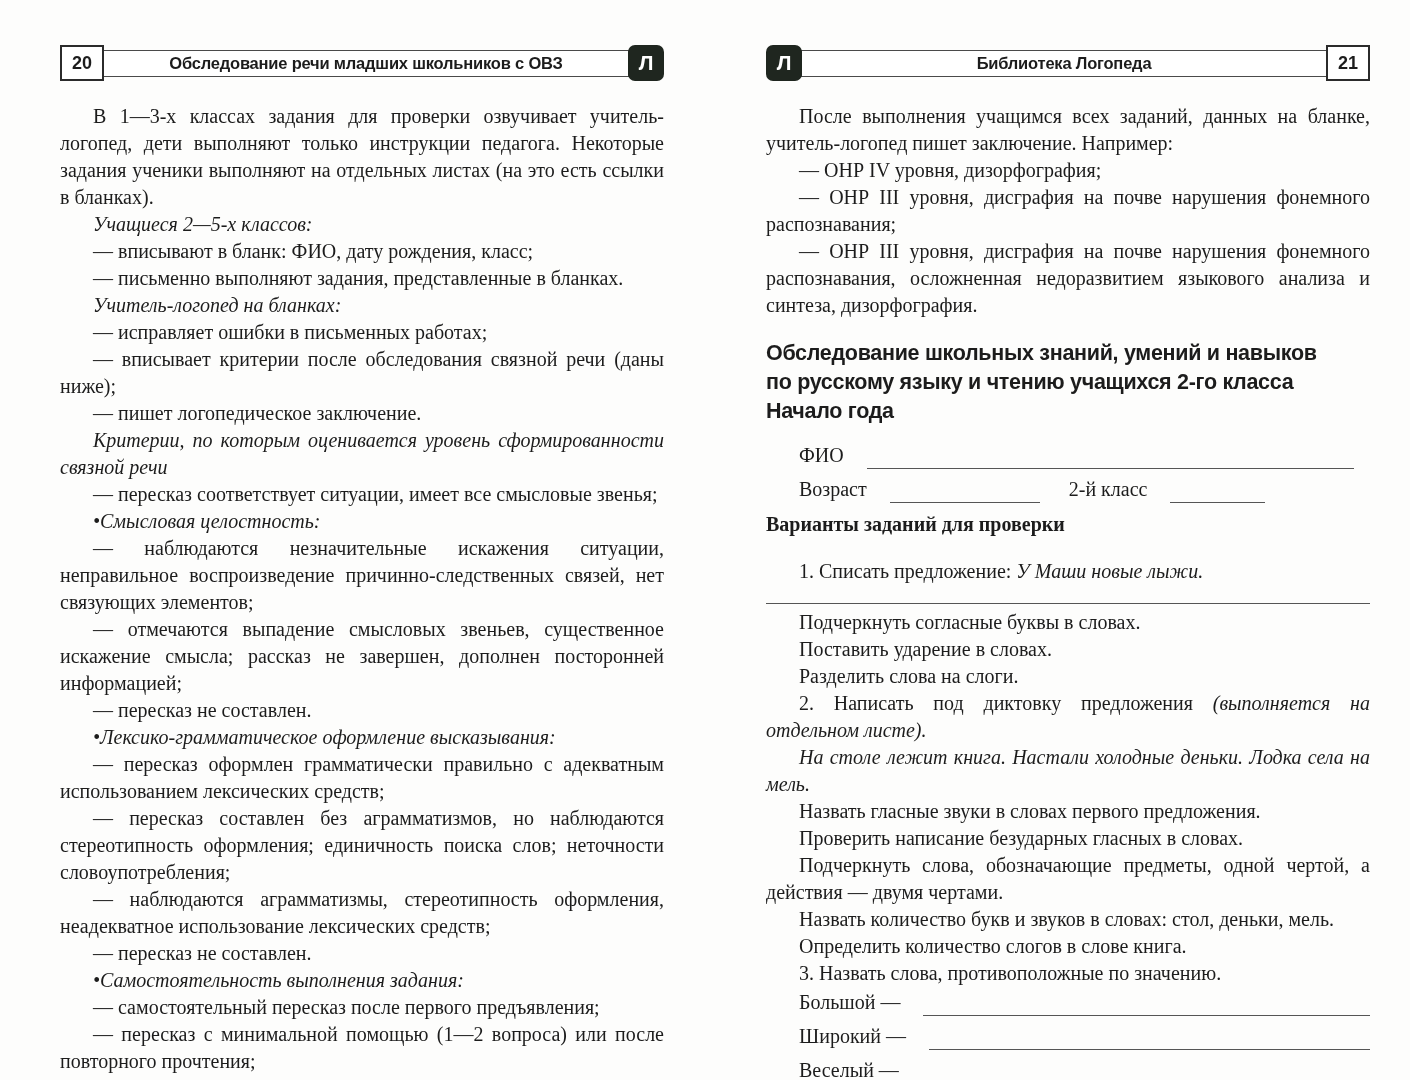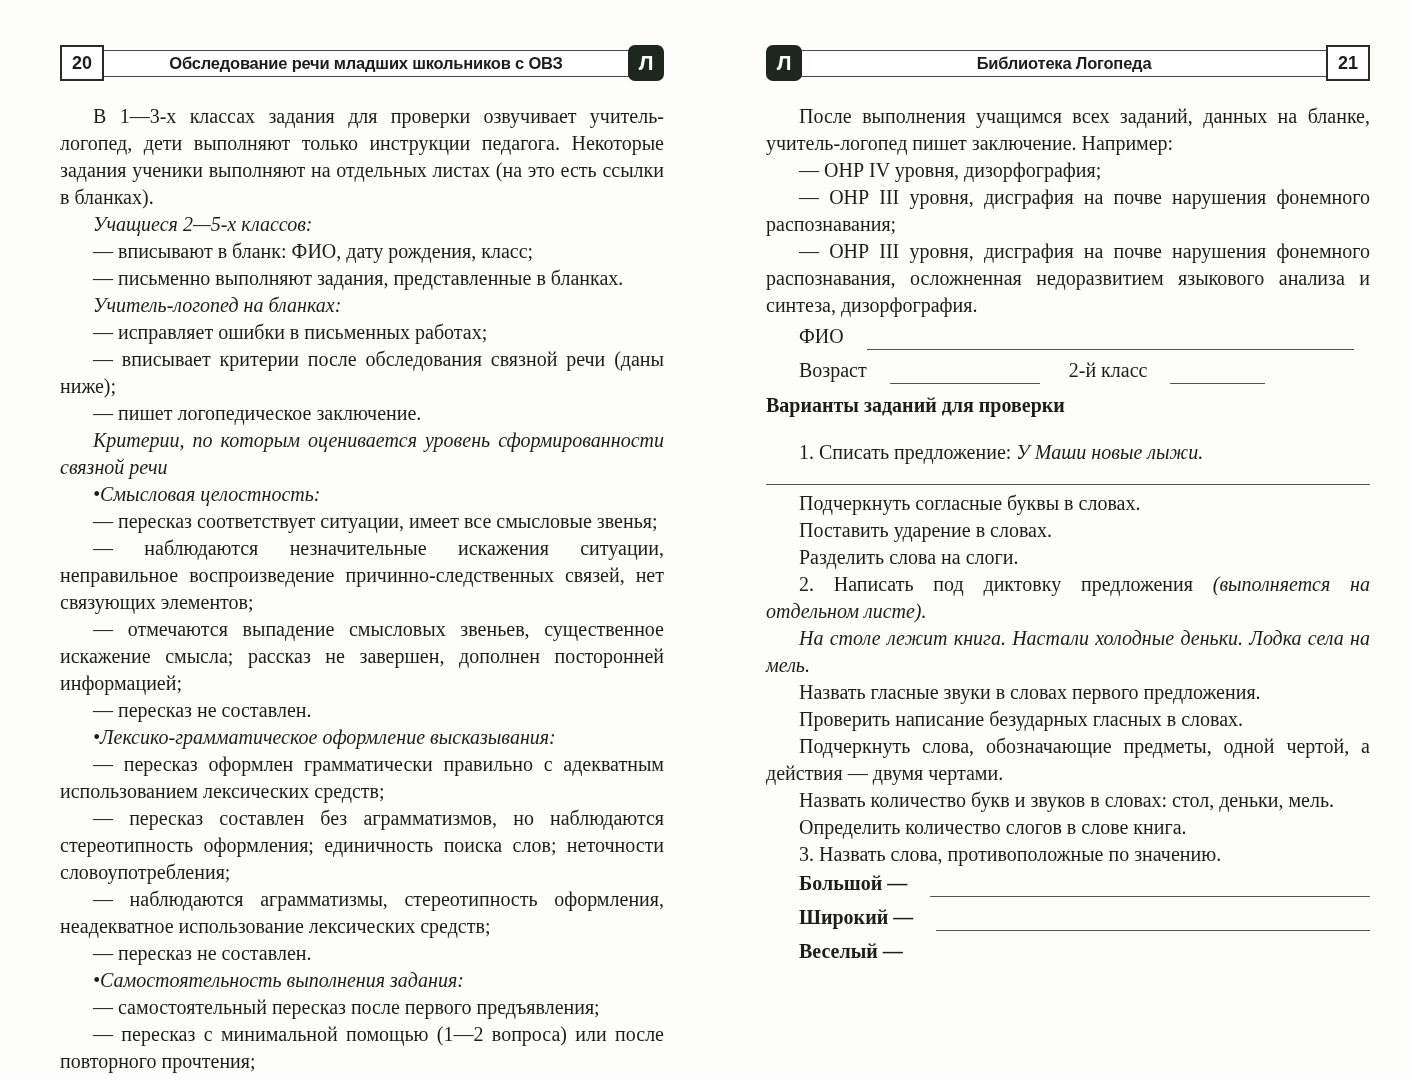--- a/index.html
+++ b/index.html
@@ -24,21 +24,21 @@
   .para{margin:0;text-indent:33px;}
   .it{font-style:italic;}
   .sec-heading{font-family:"Liberation Sans","DejaVu Sans",sans-serif;font-weight:bold;
           font-size:21.5px;line-height:29px;letter-spacing:-0.3px;text-align:left;
           margin:20px 0 16px 0;}
   .bold-line{font-weight:bold;margin:8px 0 4px 0;text-indent:0;text-align:left;}
   .rule{border-bottom:1.5px solid #555;margin:17px 0 5px 0;height:1px;}
   .frow{display:flex;align-items:flex-end;margin:4px 0 7px 0;padding-left:33px;text-align:left;gap:13px;}
   .flabel{white-space:nowrap;}
   .wline{display:inline-block;border-bottom:1.5px solid #555;height:20px;margin-left:10px;}
-  .frow.ant{margin:2px 0 7px 0;font-weight:bold;}
+  .frow.ant{margin:2px 0 7px 0;}
   .task1{margin-top:20px;}
 </style>
 </head>
 <body>
 
 <div class="spread">
 
   <section class="page page-left">
     <header class="phead">
       <div class="numbox">20</div>
@@ -48,22 +48,22 @@
     <div class="pbody" id="left-body">
         <p class="para">В 1—3-х классах задания для проверки озвучивает учитель-логопед, дети выполняют только инструкции педагога. Некоторые задания ученики выполняют на отдельных листах (на это есть ссылки в бланках).</p>
         <p class="para it">Учащиеся 2—5-х классов:</p>
         <p class="para">— вписывают в бланк: ФИО, дату рождения, класс;</p>
         <p class="para">— письменно выполняют задания, представленные в бланках.</p>
         <p class="para it">Учитель-логопед на бланках:</p>
         <p class="para">— исправляет ошибки в письменных работах;</p>
         <p class="para">— вписывает критерии после обследования связной речи (даны ниже);</p>
         <p class="para">— пишет логопедическое заключение.</p>
         <p class="para it">Критерии, по которым оценивается уровень сформированности связной речи</p>
+        <p class="para">— пересказ соответствует ситуации, имеет все смысловые звенья;</p>
         <p class="para it">•Смысловая целостность:</p>
-        <p class="para">— пересказ соответствует ситуации, имеет все смысловые звенья;</p>
         <p class="para">— наблюдаются незначительные искажения ситуации, неправильное воспроизведение причинно-следственных связей, нет связующих элементов;</p>
         <p class="para">— отмечаются выпадение смысловых звеньев, существенное искажение смысла; рассказ не завершен, дополнен посторонней информацией;</p>
         <p class="para">— пересказ не составлен.</p>
         <p class="para it">•Лексико-грамматическое оформление высказывания:</p>
         <p class="para">— пересказ оформлен грамматически правильно с адекватным использованием лексических средств;</p>
         <p class="para">— пересказ составлен без аграмматизмов, но наблюдаются стереотипность оформления; единичность поиска слов; неточности словоупотребления;</p>
         <p class="para">— наблюдаются аграмматизмы, стереотипность оформления, неадекватное использование лексических средств;</p>
         <p class="para">— пересказ не составлен.</p>
         <p class="para it">•Самостоятельность выполнения задания:</p>
         <p class="para">— самостоятельный пересказ после первого предъявления;</p>
@@ -76,20 +76,25 @@
     <header class="phead">
       <div class="logobox">Л</div>
       <div class="titlebar">Библиотека Логопеда</div>
       <div class="numbox">21</div>
     </header>
     <div class="pbody" id="right-body">
         <p class="para">После выполнения учащимся всех заданий, данных на бланке, учитель-логопед пишет заключение. Например:</p>
         <p class="para">— ОНР IV уровня, дизорфография;</p>
         <p class="para">— ОНР III уровня, дисграфия на почве нарушения фонемного распознавания;</p>
         <p class="para">— ОНР III уровня, дисграфия на почве нарушения фонемного распознавания, осложненная недоразвитием языкового анализа и синтеза, дизорфография.</p>
+        <div class="sec-heading">
+          <div>Обследование школьных знаний, умений и навыков</div>
+          <div>по русскому языку и чтению учащихся 2-го класса</div>
+          <div>Начало года</div>
+        </div>
         <div class="frow">
           <span class="flabel">ФИО</span>
           <span class="wline" style="flex: 1 1 0%; margin-right: 16px;"></span>
         </div>
         <div class="frow">
           <span class="flabel">Возраст</span>
           <span class="wline" style="width: 150px; margin-right: 16px;"></span>
           <span class="flabel">2-й класс</span>
           <span class="wline" style="width: 95px; margin-right: 16px;"></span>
         </div>

